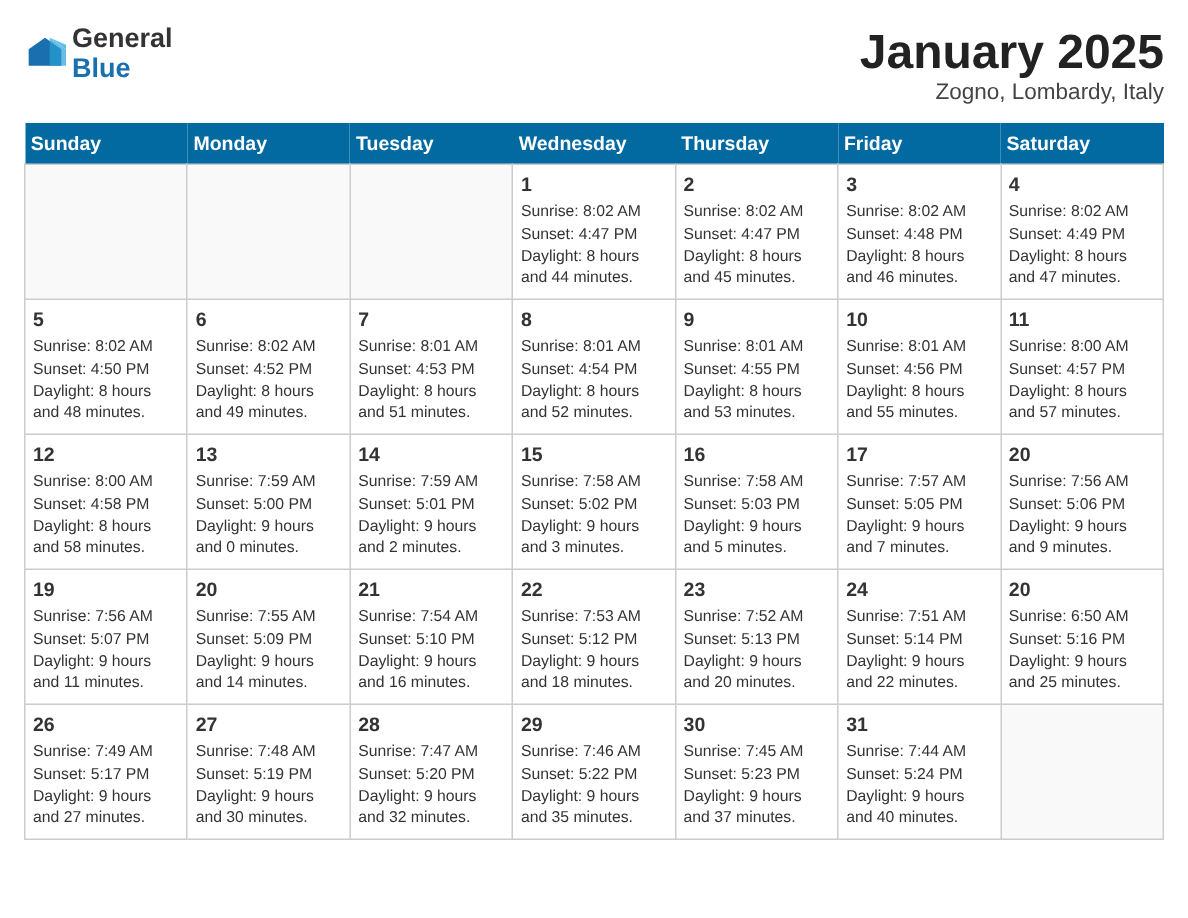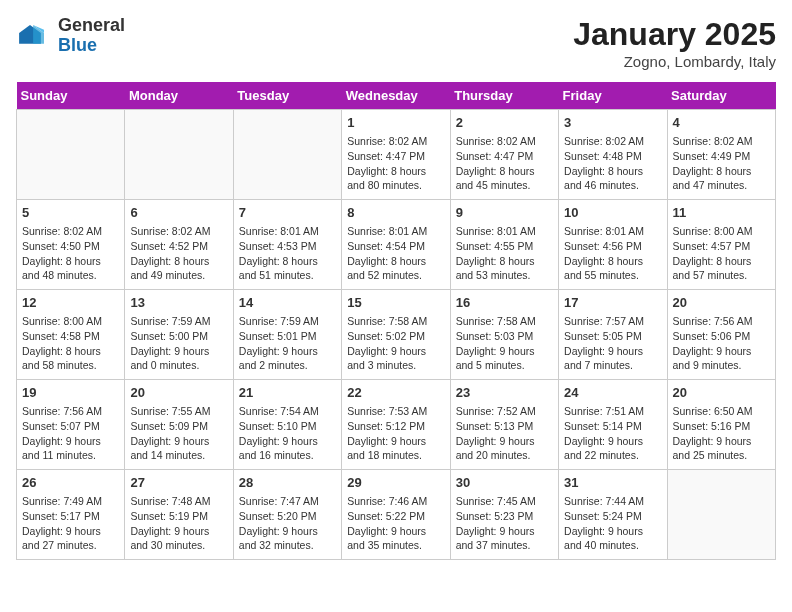--- a/index.html
+++ b/index.html
@@ -12,21 +12,21 @@
     }
     .header {
       display: flex;
       justify-content: space-between;
       align-items: flex-start;
       margin-bottom: 12px;
     }
     .logo {
       display: flex;
       align-items: center;
-      gap: 14px;
+      gap: 4px;
     }
     .logo-text {
       font-size: 18px;
       font-weight: bold;
       line-height: 1.1;
     }
     .logo-general { color: #333; }
     .logo-blue { color: #1a6faf; }
     .logo-icon {
       width: 28px;
@@ -43,21 +43,21 @@
     .location {
       font-size: 15px;
       color: #444;
     }
     table {
       width: 100%;
       border-collapse: collapse;
       font-size: 11px;
     }
     thead tr th {
-      background: #a21caf;
+      background: #0369a1;
       color: #fff;
       padding: 6px 4px;
       text-align: left;
       font-size: 13px;
       font-weight: bold;
     }
     tbody tr td {
       border: 1px solid #ccc;
       vertical-align: top;
       padding: 4px 5px;
@@ -107,21 +107,21 @@
         <th>Thursday</th>
         <th>Friday</th>
         <th>Saturday</th>
       </tr>
   </thead>
   <tbody id="calendar-body">
   <tr>
         <td class="empty"></td>
         <td class="empty"></td>
         <td class="empty"></td>
-        <td><span class="day-num">1</span><span>Sunrise: 8:02 AM</span><br><span>Sunset: 4:47 PM</span><br><span>Daylight: 8 hours and 80 minutes.</span></td>
+        <td><span class="day-num">1</span><span>Sunrise: 8:02 AM</span><br><span>Sunset: 4:47 PM</span><br><span>Daylight: 8 hours and 44 minutes.</span></td>
         <td><span class="day-num">2</span><span>Sunrise: 8:02 AM</span><br><span>Sunset: 4:47 PM</span><br><span>Daylight: 8 hours and 45 minutes.</span></td>
         <td><span class="day-num">3</span><span>Sunrise: 8:02 AM</span><br><span>Sunset: 4:48 PM</span><br><span>Daylight: 8 hours and 46 minutes.</span></td>
         <td><span class="day-num">4</span><span>Sunrise: 8:02 AM</span><br><span>Sunset: 4:49 PM</span><br><span>Daylight: 8 hours and 47 minutes.</span></td>
       </tr>
       <tr>
         <td><span class="day-num">5</span><span>Sunrise: 8:02 AM</span><br><span>Sunset: 4:50 PM</span><br><span>Daylight: 8 hours and 48 minutes.</span></td>
         <td><span class="day-num">6</span><span>Sunrise: 8:02 AM</span><br><span>Sunset: 4:52 PM</span><br><span>Daylight: 8 hours and 49 minutes.</span></td>
         <td><span class="day-num">7</span><span>Sunrise: 8:01 AM</span><br><span>Sunset: 4:53 PM</span><br><span>Daylight: 8 hours and 51 minutes.</span></td>
         <td><span class="day-num">8</span><span>Sunrise: 8:01 AM</span><br><span>Sunset: 4:54 PM</span><br><span>Daylight: 8 hours and 52 minutes.</span></td>
         <td><span class="day-num">9</span><span>Sunrise: 8:01 AM</span><br><span>Sunset: 4:55 PM</span><br><span>Daylight: 8 hours and 53 minutes.</span></td>

